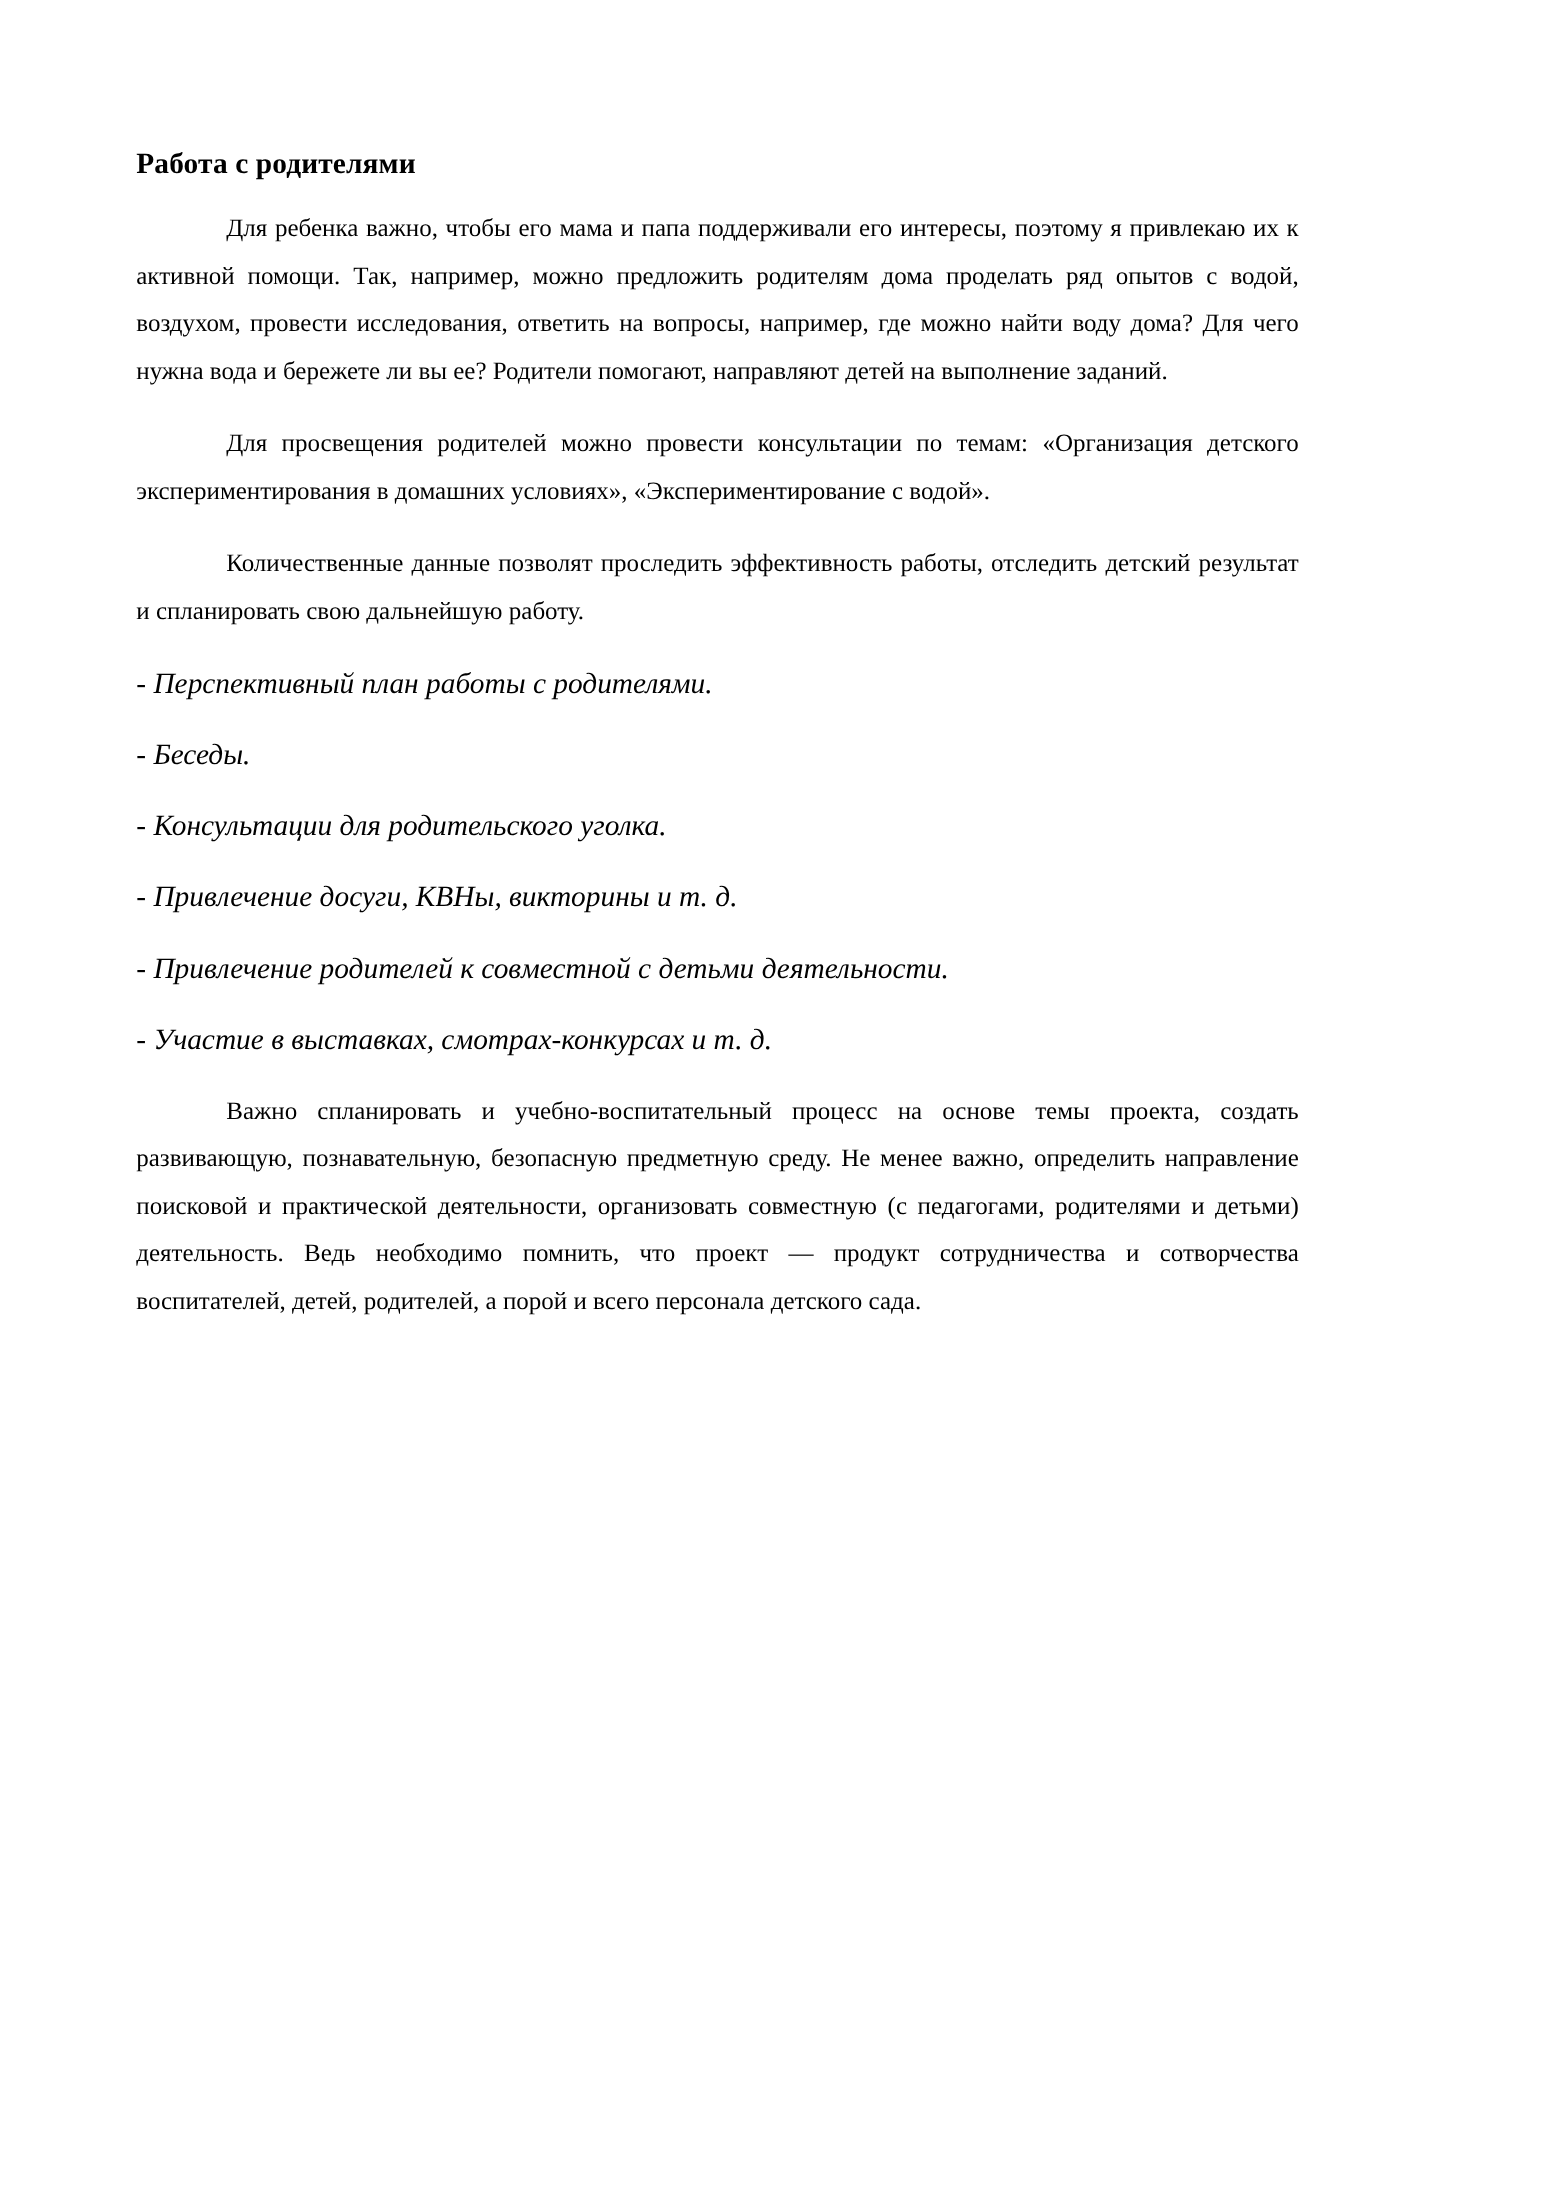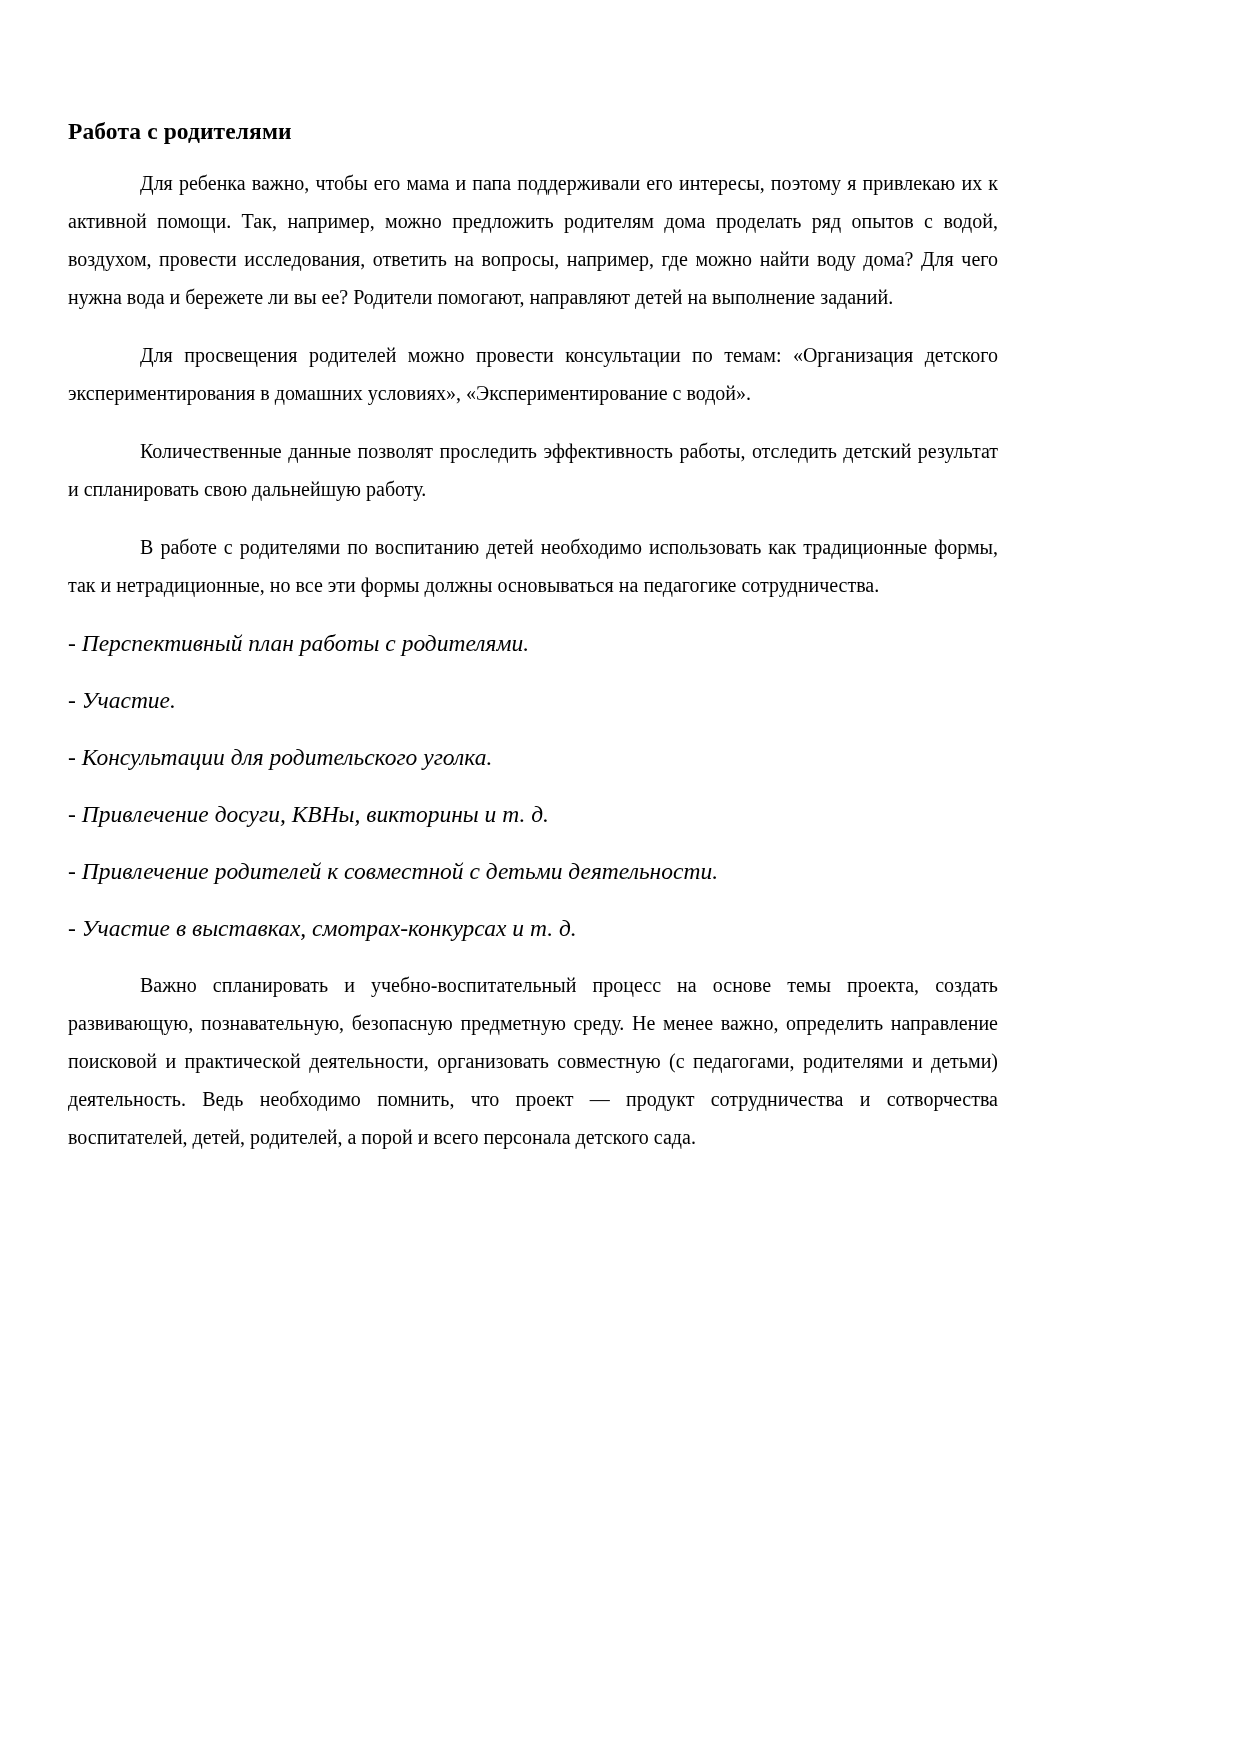--- a/index.html
+++ b/index.html
@@ -10,21 +10,21 @@
   body {
     font-family: "Liberation Serif", "DejaVu Serif", serif;
     color: #000000;
   }
   .page {
     position: relative;
     width: 1240px;
     height: 1754px;
     background: #ffffff;
     box-sizing: border-box;
-    padding: 112px 155px 0 68px;
+    padding: 112px 155px 0 109px;
     overflow: hidden;
   }
   .doc-body {
     width: 930px;
   }
   .heading {
     font-size: 23.5px;
     font-weight: bold;
     line-height: 38px;
     margin: 0 0 14px 0;
@@ -68,25 +68,24 @@
   <div class="doc-body">
 
     <h2 class="heading">Работа с родителями</h2>
 
     <p class="para">Для ребенка важно, чтобы его мама и папа поддерживали его интересы, поэтому я привлекаю их к активной помощи. Так, например, можно предложить родителям дома проделать ряд опытов с водой, воздухом, провести исследования, ответить на вопросы, например, где можно найти воду дома? Для чего нужна вода и бережете ли вы ее? Родители помогают, направляют детей на выполнение заданий.</p>
 
     <p class="para">Для просвещения родителей можно провести консультации по темам: «Организация детского экспериментирования в домашних условиях», «Экспериментирование с водой».</p>
 
     <p class="para">Количественные данные позволят проследить эффективность работы, отследить детский результат и спланировать свою дальнейшую работу.</p>
 
-    <p class="para">В работе с родителями по воспитанию детей необходимо использовать как традиционные формы, так и нетрадиционные, но все эти формы должны основываться на педагогике сотрудничества.</p>
 
     <ul class="list">
       <li class="list-item">- Перспективный план работы с родителями.</li>
-      <li class="list-item">- Участие.</li>
+      <li class="list-item">- Беседы.</li>
       <li class="list-item">- Консультации для родительского уголка.</li>
       <li class="list-item">- Привлечение досуги, КВНы, викторины и т. д.</li>
       <li class="list-item">- Привлечение родителей к совместной с детьми деятельности.</li>
       <li class="list-item">- Участие в выставках, смотрах-конкурсах и т. д.</li>
     </ul>
 
 
     <p class="para">Важно спланировать и учебно-воспитательный процесс на основе темы проекта, создать развивающую, познавательную, безопасную предметную среду. Не менее важно, определить направление поисковой и практической деятельности, организовать совместную (с педагогами, родителями и детьми) деятельность. Ведь необходимо помнить, что проект — продукт сотрудничества и сотворчества воспитателей, детей, родителей, а порой и всего персонала детского сада.</p>
 
   </div>

